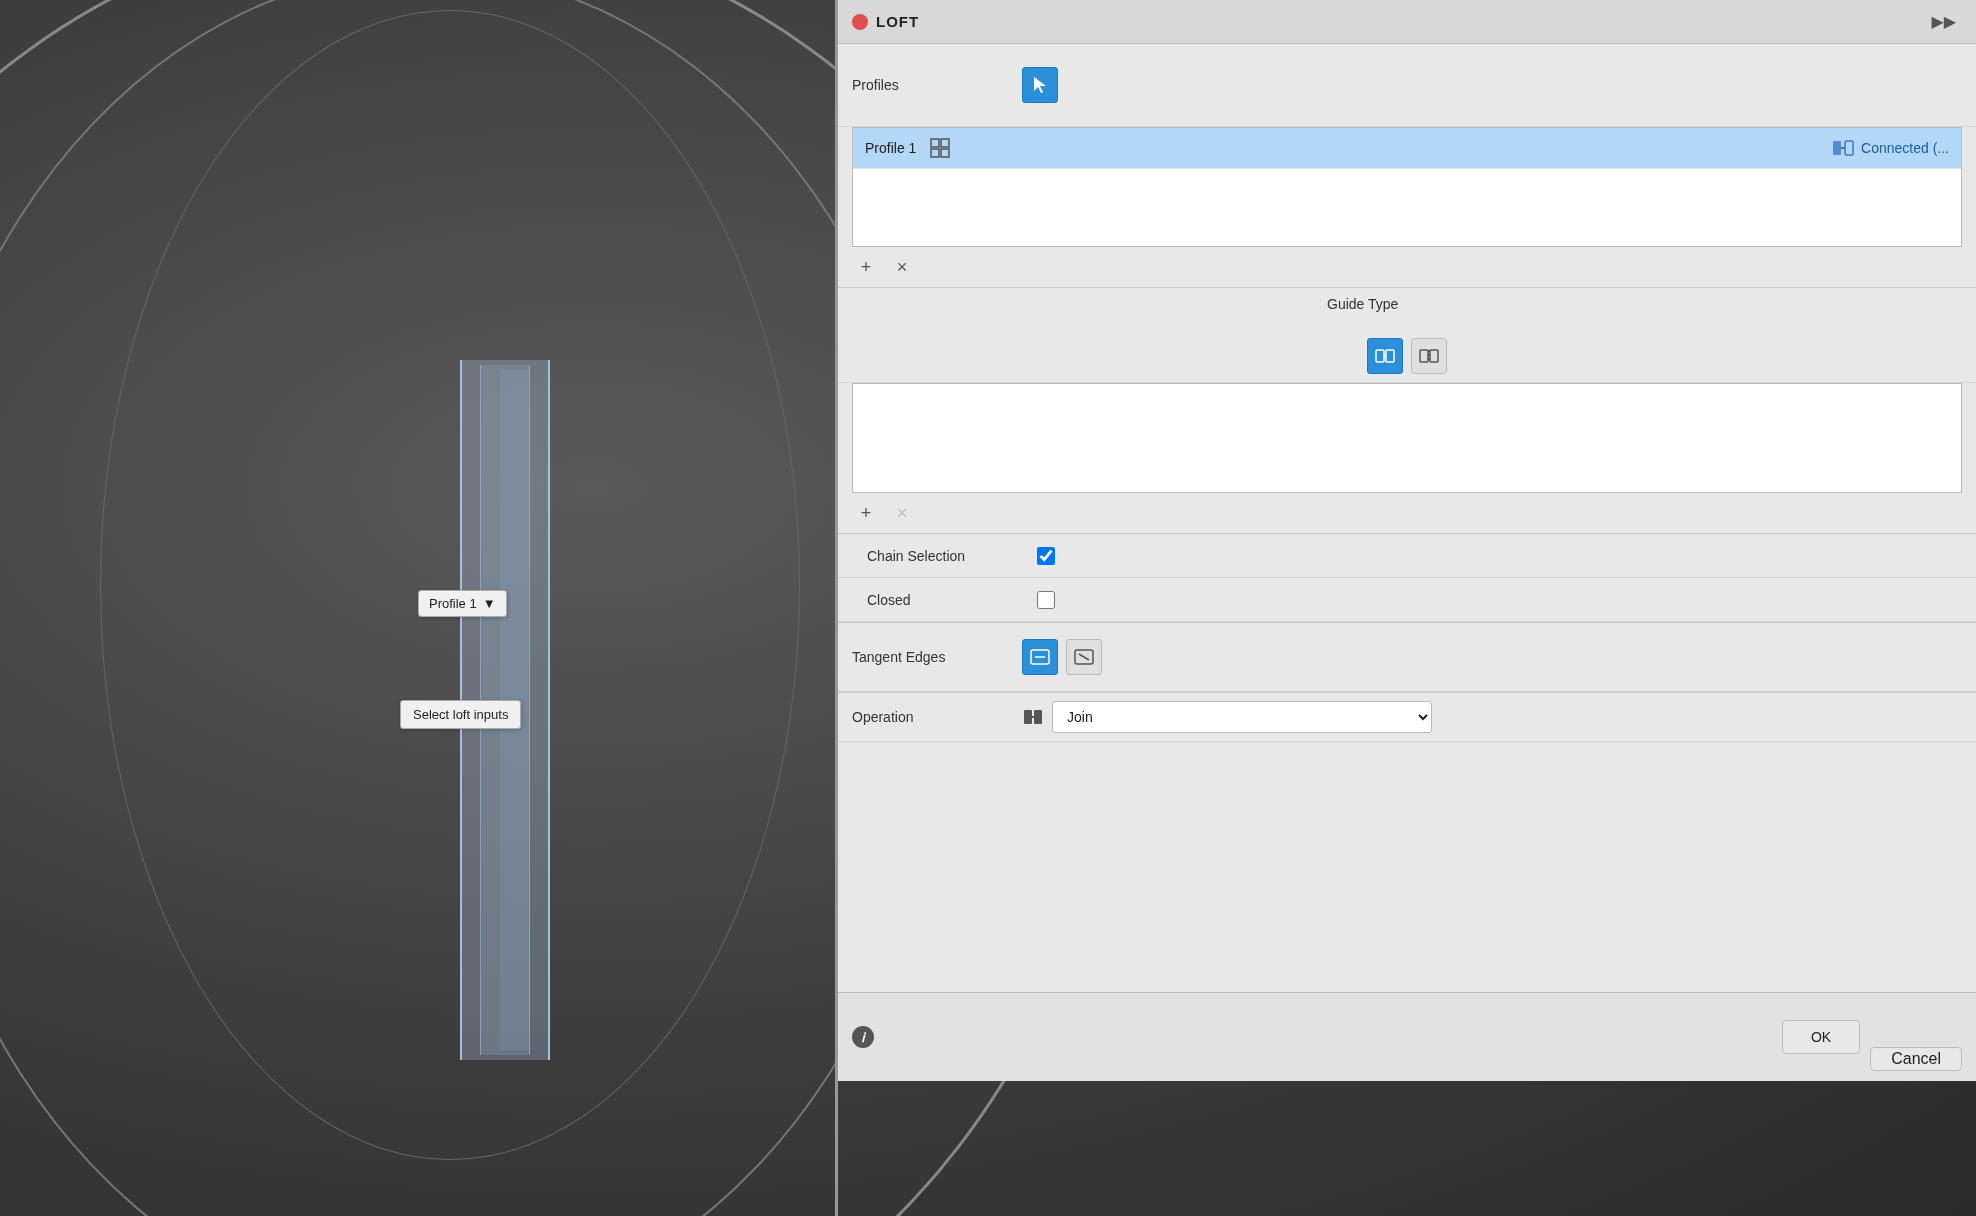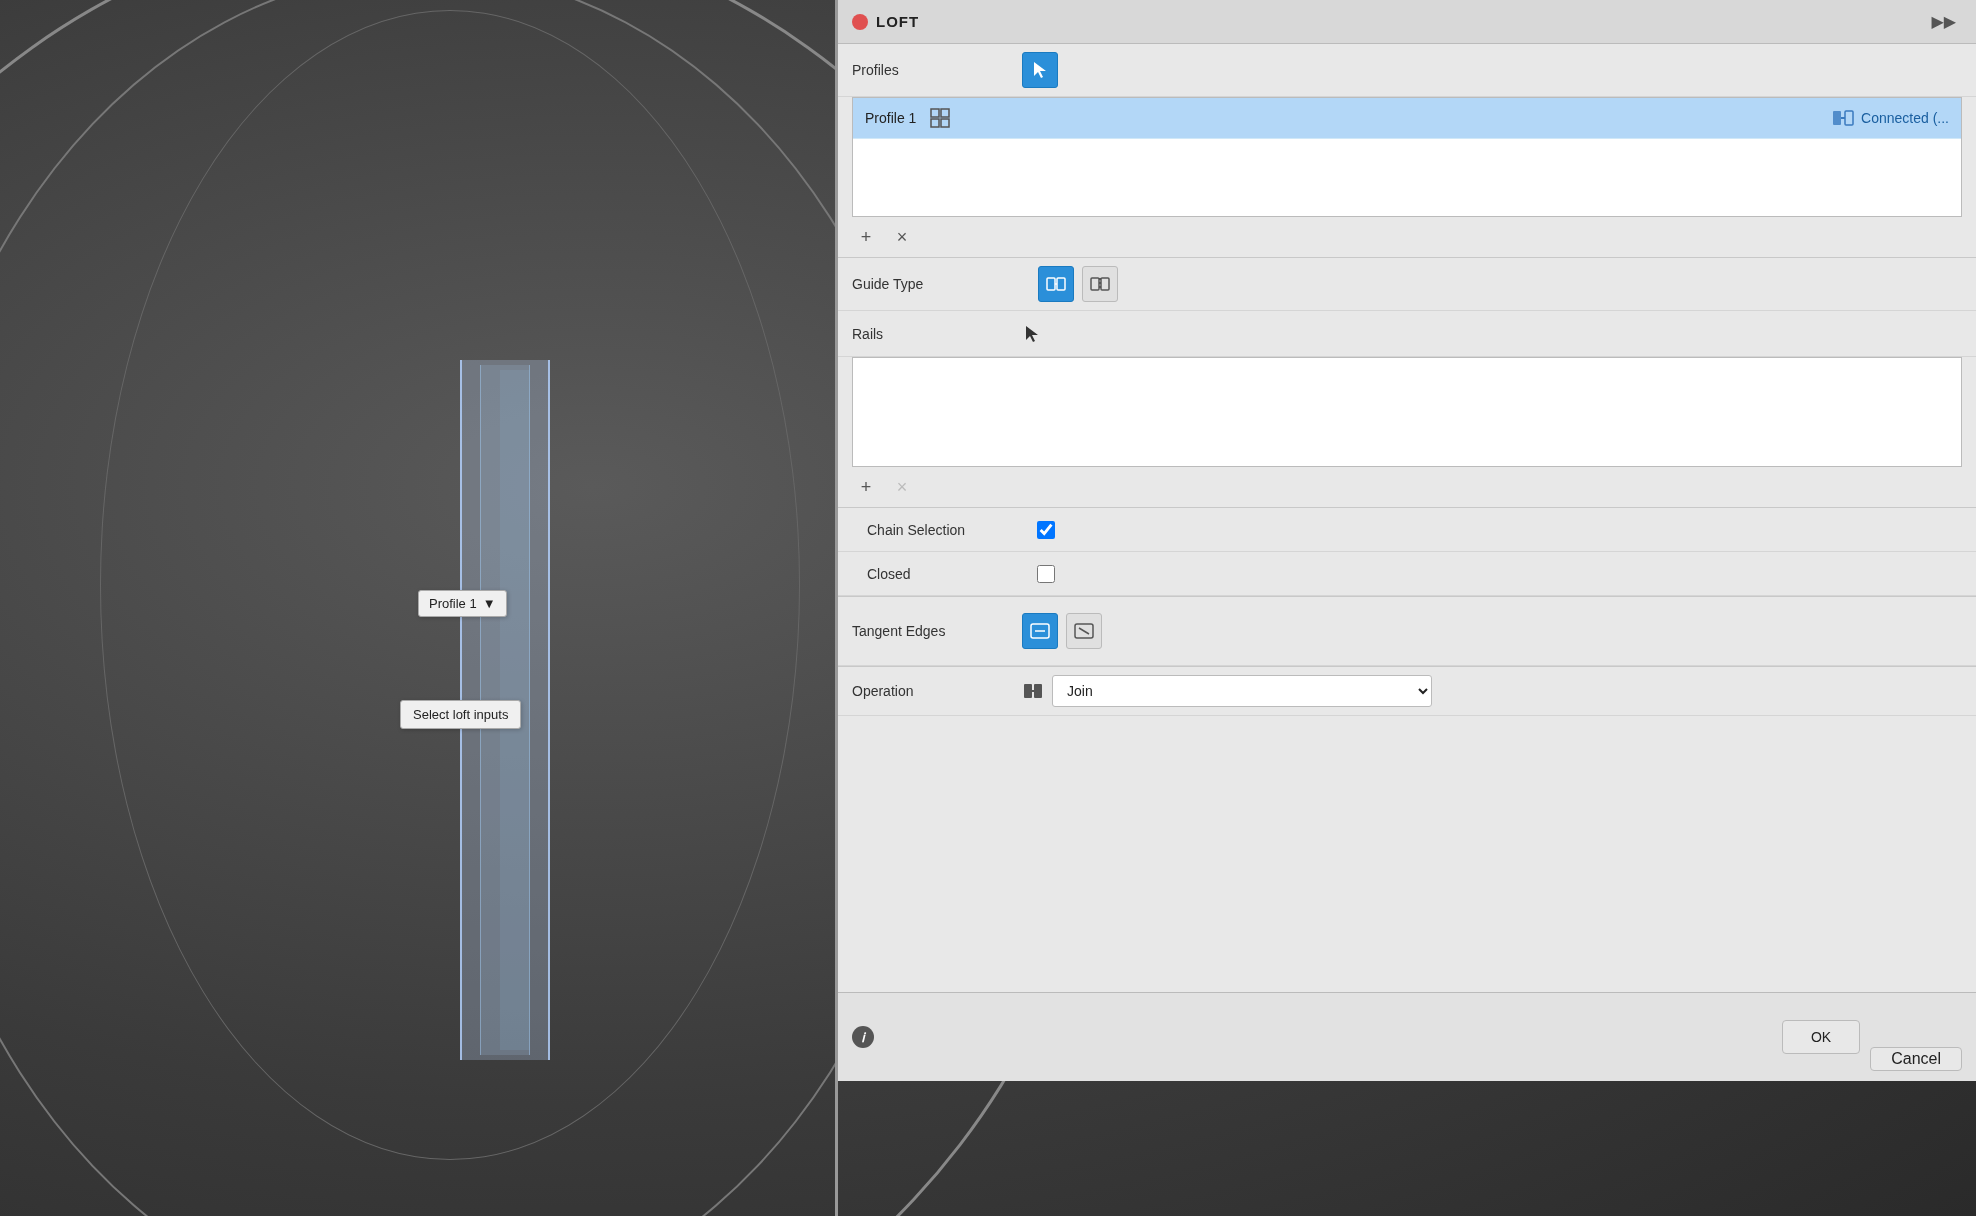--- a/index.html
+++ b/index.html
@@ -135,21 +135,21 @@
     .panel-content {
       flex: 1;
       padding: 0;
       overflow-y: auto;
     }
 
     
     .panel-row {
       display: flex;
       align-items: center;
-      padding: 8px 14px;
+      padding: 23px 14px;
       min-height: 46px;
       border-bottom: 1px solid #d5d5d5;
       gap: 10px;
     }
     .panel-row-label {
       width: 160px;
       font-size: 14px;
       color: #333;
       flex-shrink: 0;
     }
@@ -354,20 +354,21 @@
     }
 
     
     .guide-type-row {
       display: flex;
       align-items: center;
       padding: 8px 14px;
       gap: 26px;
       border-bottom: 1px solid #d5d5d5;
       min-height: 46px;
+      flex-direction: column;
     }
     .guide-type-label {
       width: 160px;
       font-size: 14px;
       color: #333;
       flex-shrink: 0;
     }
 
     
     .section-divider {
@@ -509,29 +510,20 @@
         <div class="icon-btn">
           <svg width="22" height="22" viewBox="0 0 22 22">
             <rect x="2" y="5" width="8" height="12" rx="1" fill="none" stroke="#555" stroke-width="1.5"></rect>
             <line x1="11" y1="5" x2="11" y2="17" stroke="#555" stroke-width="2" stroke-dasharray="2,2"></line>
             <rect x="12" y="5" width="8" height="12" rx="1" fill="none" stroke="#555" stroke-width="1.5"></rect>
           </svg>
         </div>
       </div>
     </div>
 
-    <div class="panel-row">
-      <div class="panel-row-label">Rails</div>
-      <div class="panel-row-content">
-
-        <svg width="20" height="20" viewBox="0 0 20 20">
-          <polygon points="4,2 4,16 8,12 11,18 13,17 10,11 16,11" fill="#333"></polygon>
-        </svg>
-      </div>
-    </div>
 
     <div class="rails-list">
       
     </div>
 
     <div class="list-buttons">
       <button class="list-btn">+</button>
       <button class="list-btn disabled">×</button>
     </div>
 

